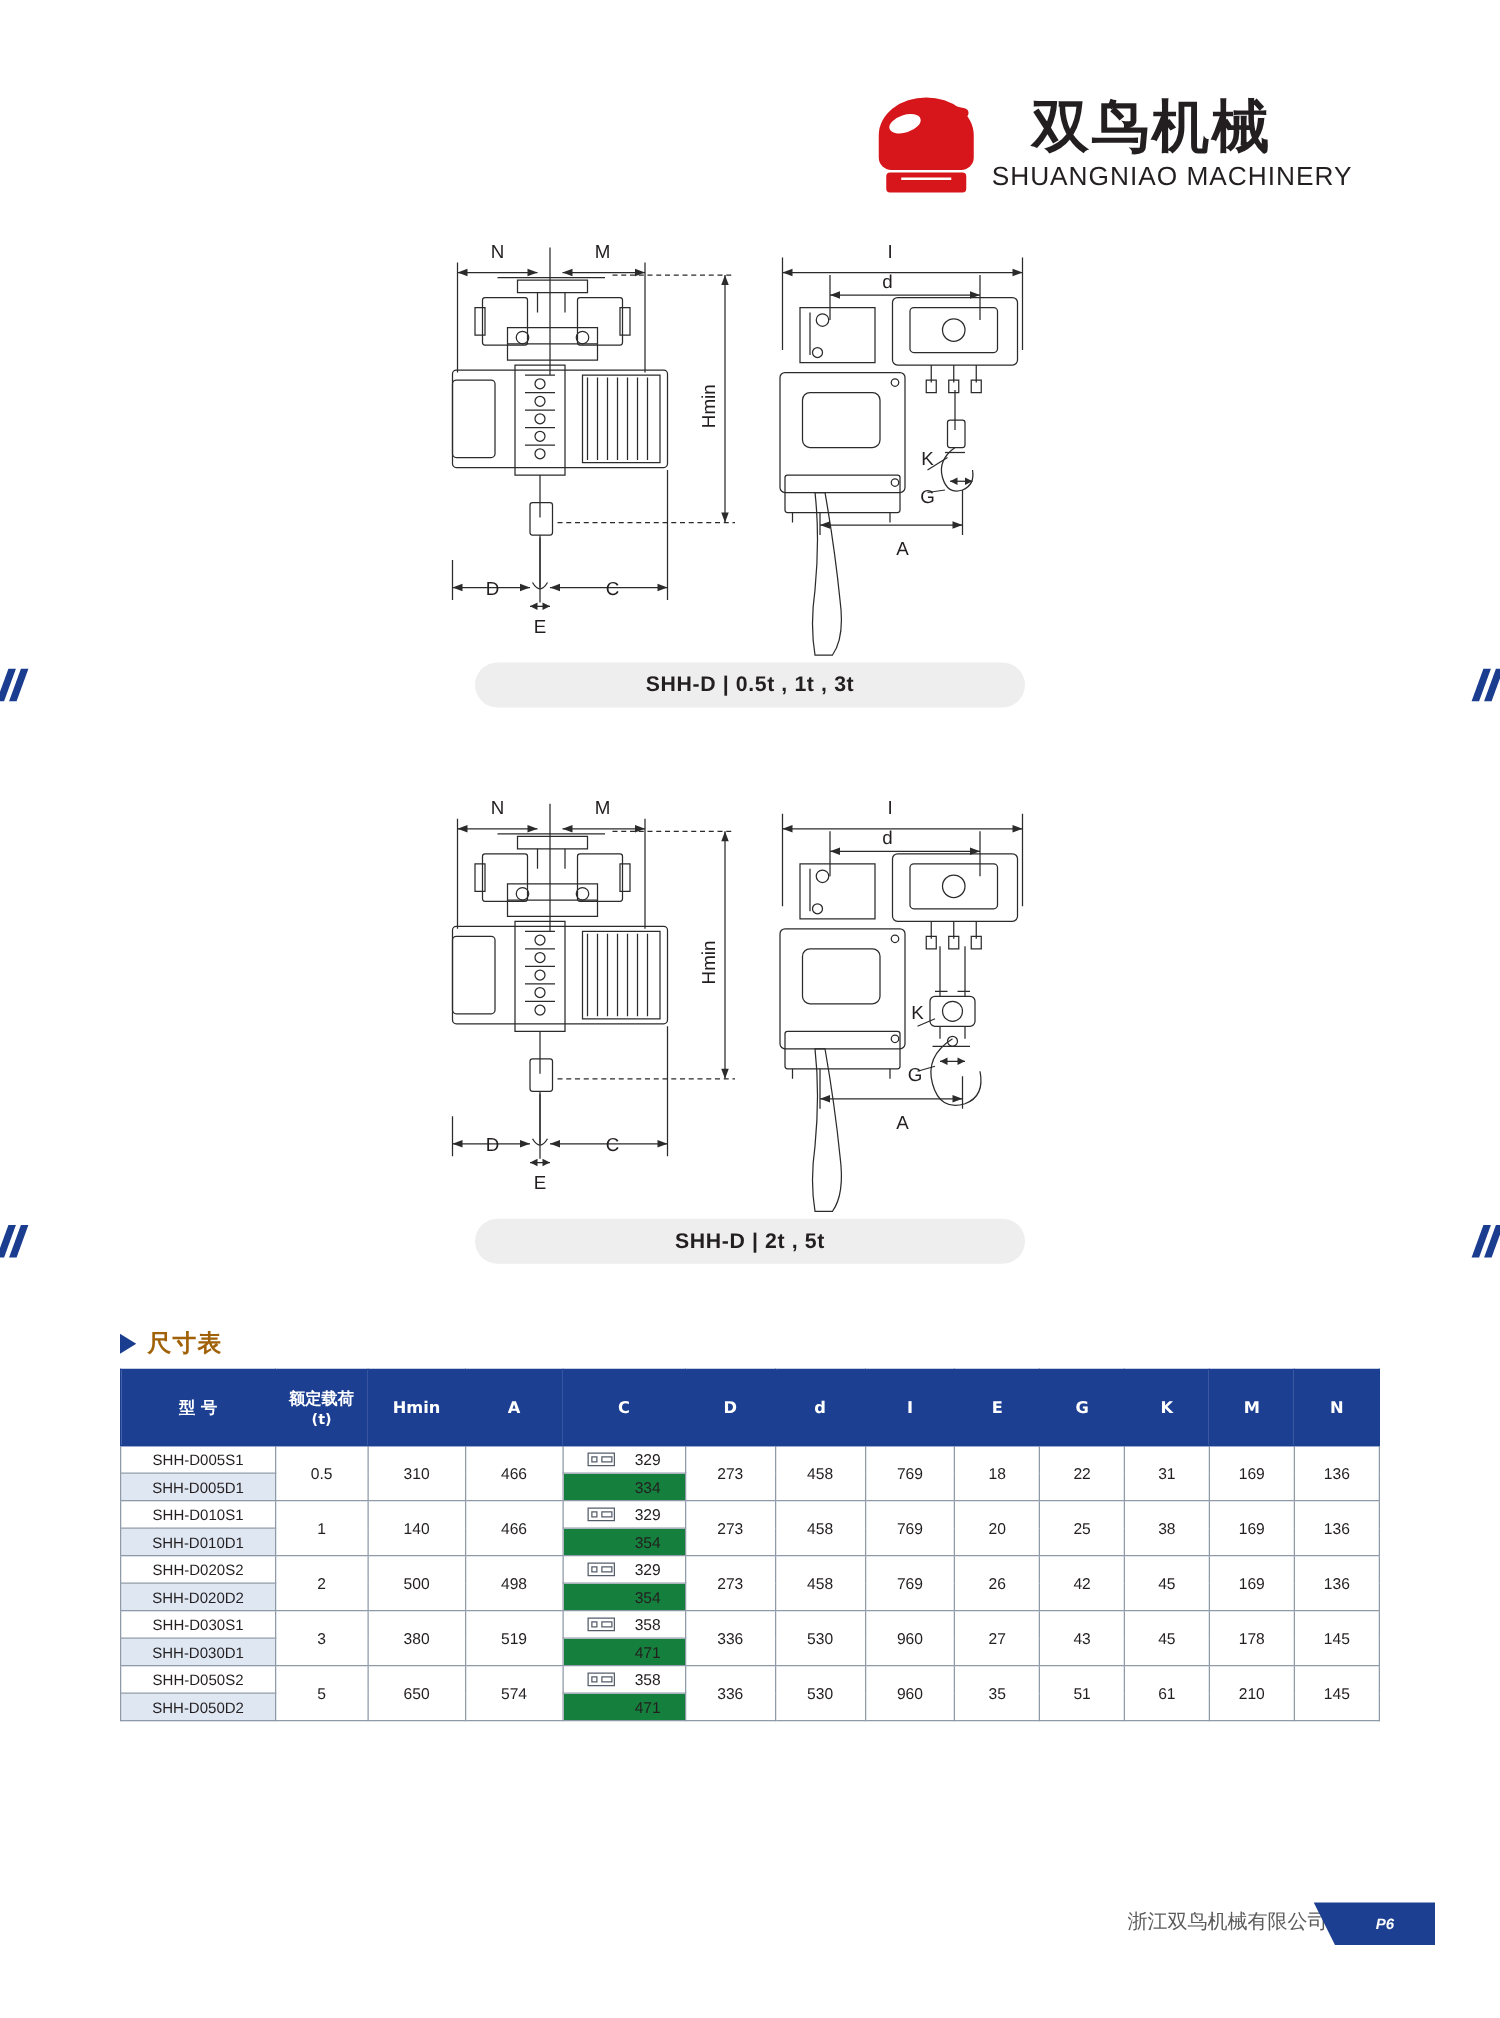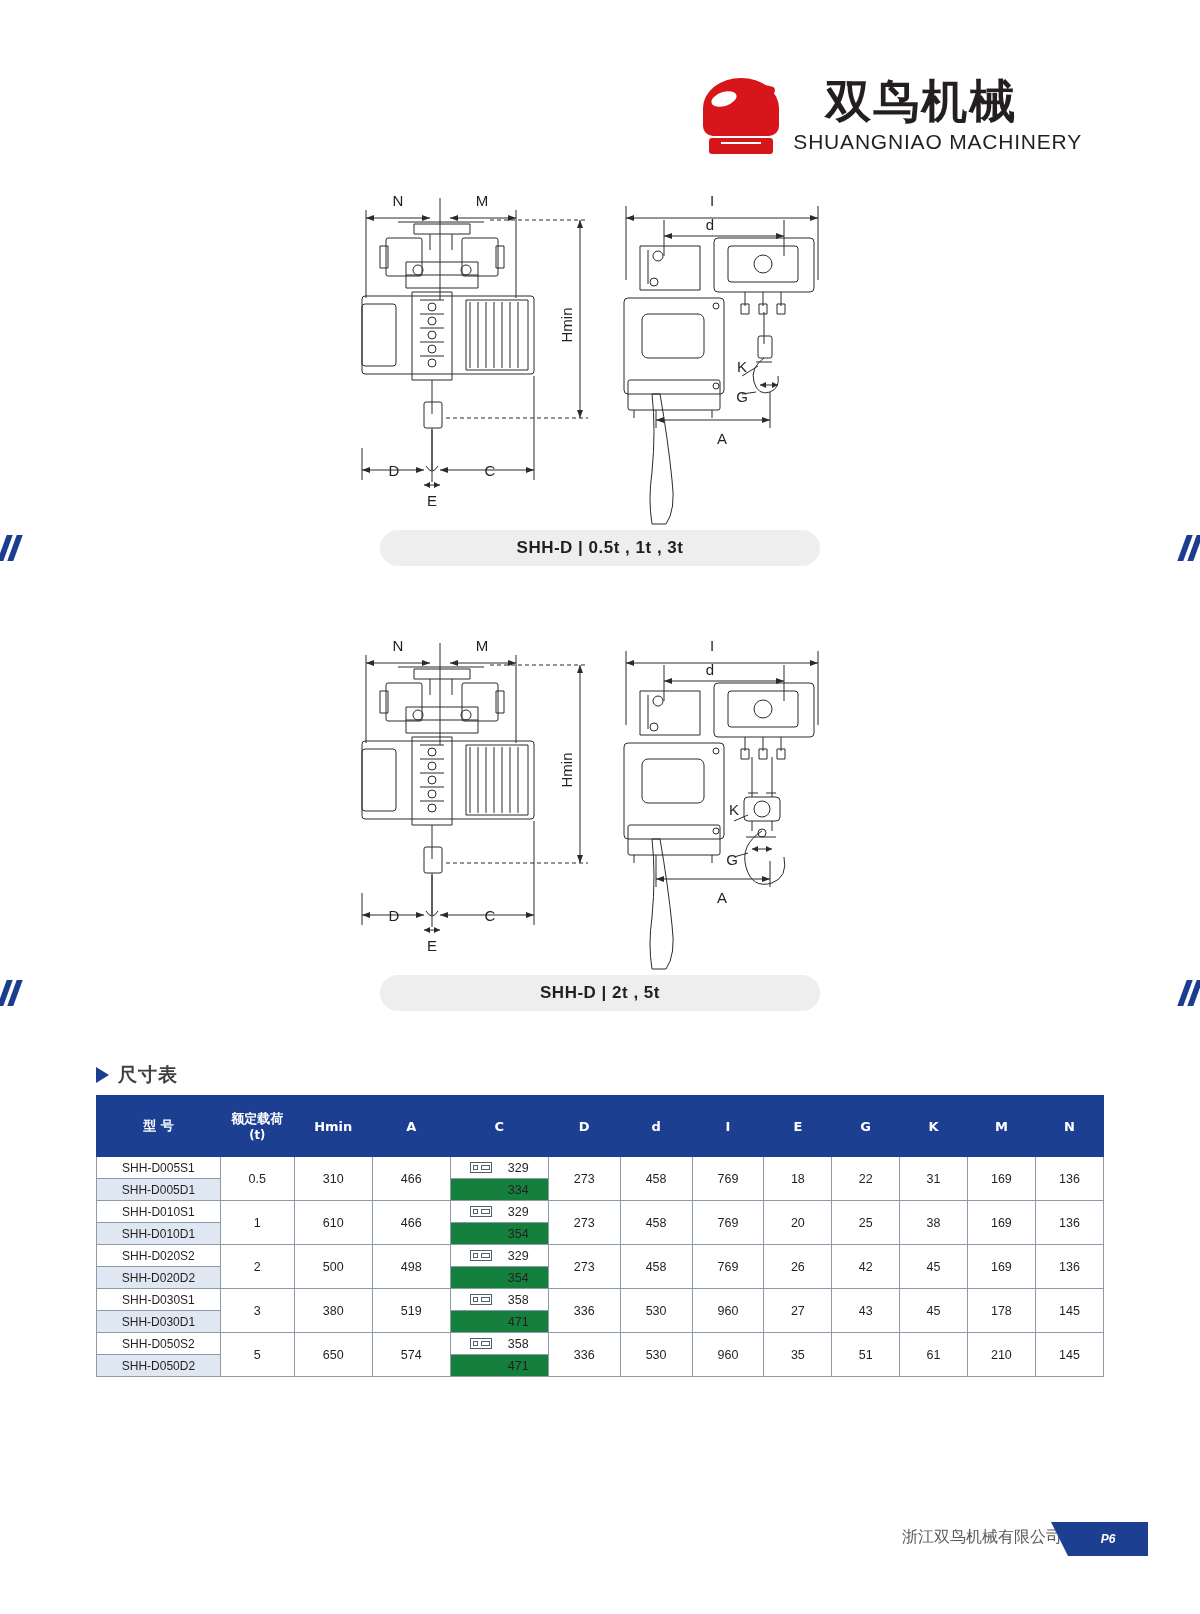--- a/index.html
+++ b/index.html
@@ -153,21 +153,21 @@
   .table-title .tri {
     width: 0; height: 0;
     border-left: 13px solid #1b3d8f;
     border-top: 8px solid transparent;
     border-bottom: 8px solid transparent;
     margin-right: 9px;
   }
   .table-title .txt {
     font-size: 19px;
     font-weight: bold;
-    color: #404040;
+    color: #a16207;
     letter-spacing: 1px;
     font-family: "DejaVu Sans", sans-serif;
   }
 
   table.dim {
     position: absolute;
     left: 96px;
     top: 1095px;
     width: 1008px;
     border-collapse: collapse;
@@ -647,21 +647,21 @@
         <span class="cwrap">
             <span class="chain-ico double" style="visibility:hidden"></span>
             <span>334</span>
           </span>
       </td>
     </tr>
 
     <tr>
       <td class="model">SHH-D010S1</td>
       <td rowspan="2">1</td>
-      <td rowspan="2">610</td>
+      <td rowspan="2">140</td>
       <td rowspan="2">466</td>
       <td class="cval">
         <span class="cwrap">
             <span class="chain-ico"></span>
             <span>329</span>
           </span>
       </td>
       <td rowspan="2">273</td>
       <td rowspan="2">458</td>
       <td rowspan="2">769</td>

